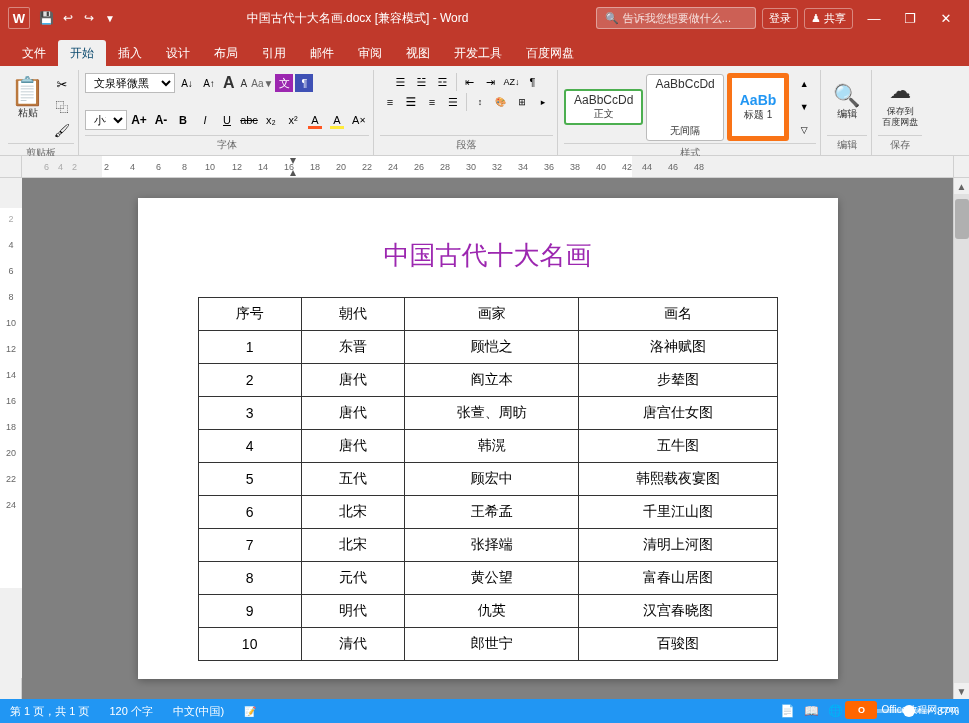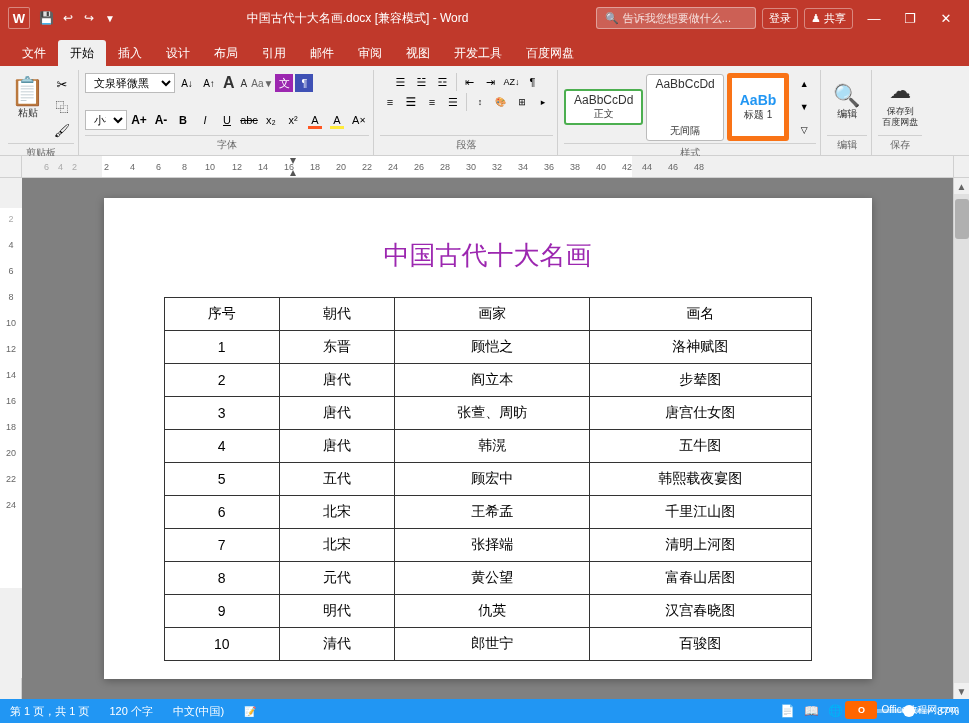--- a/index.html
+++ b/index.html
@@ -40,21 +40,21 @@
       font-size: 12px;
       cursor: pointer;
       color: white;
       border-radius: 3px 3px 0 0;
       height: 26px;
       display: flex;
       align-items: center;
     }
     .ribbon-tab.active {
       background: #f0f0f0;
-      color: #000000;
+      color: #0c4a6e;
     }
 
     
     #ribbon {
       background: #f0f0f0;
       border-bottom: 1px solid #d0d0d0;
       height: 90px;
       display: flex;
       align-items: stretch;
       padding: 4px 4px 0 4px;
@@ -156,21 +156,21 @@
       flex: 1; width: 16px; background: #e0e0e0; position: relative;
     }
     .scroll-thumb {
       width: 14px; height: 40px; background: #b0b0b0; border-radius: 3px;
       position: absolute; top: 5px; left: 1px; cursor: pointer;
     }
 
     
     #page {
       background: white;
-      width: 768px;
+      width: 700px;
       min-height: 480px;
       box-shadow: 0 2px 8px rgba(0,0,0,0.3);
       padding: 40px 60px;
       position: relative;
     }
 
     
     #doc-title {
       text-align: center;
       font-size: 26px;

